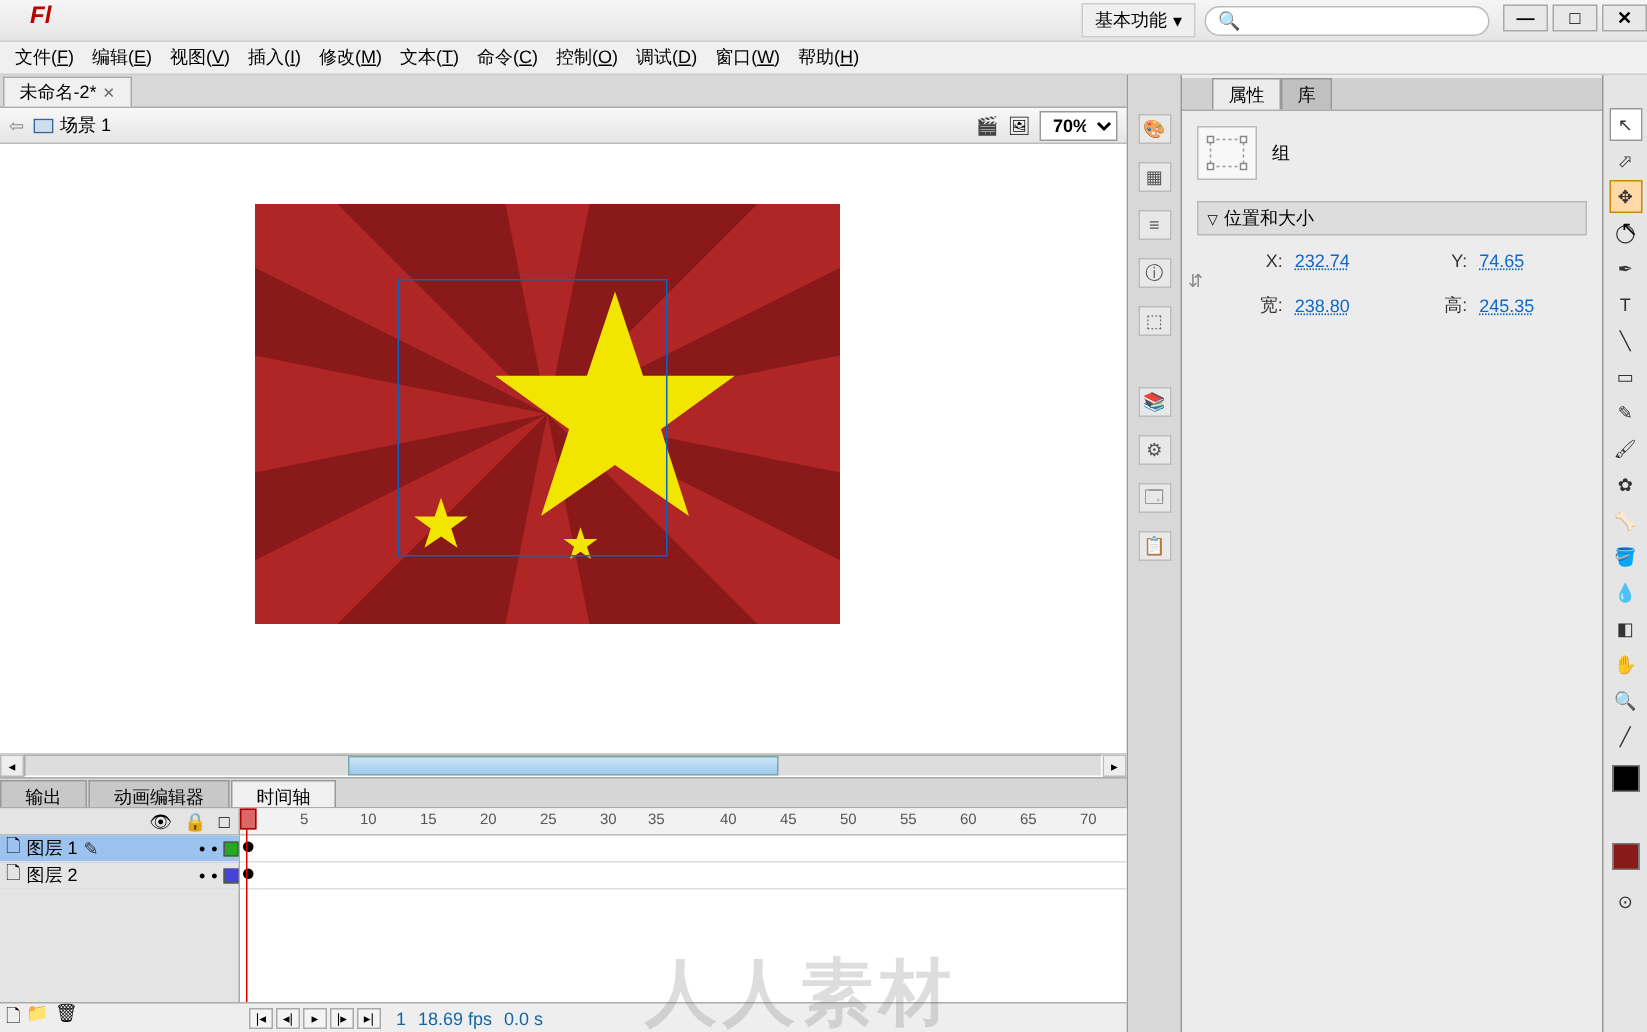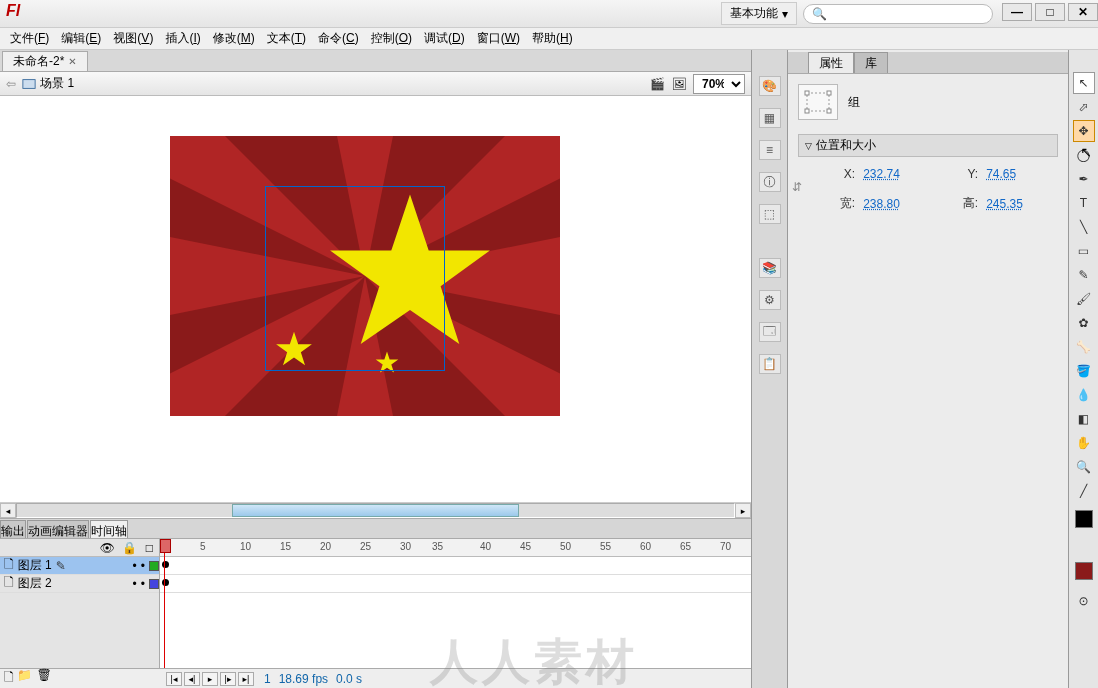--- a/index.html
+++ b/index.html
@@ -1,18 +1,18 @@
 <!DOCTYPE html>
 <html><head>
 <meta charset="utf-8">
 <style>
 * { margin: 0; padding: 0; box-sizing: border-box; font-family: "Microsoft YaHei", Arial, sans-serif; font-size: 12px; }
 body { background: #e8e8e8; width: 1098px; height: 688px; overflow: hidden; position: relative; }
 .titlebar { height: 28px; background: linear-gradient(#f5f5f5,#e5e5e5); border-bottom: 1px solid #ccc; display: flex; align-items: center; }
-.app-logo { width: 24px; height: 24px; margin-left: 6px; color: #b00; font-weight: bold; font-size: 16px; font-style: italic; }
+.app-logo { width: 24px; height: 24px; margin-left: 20px; color: #b00; font-weight: bold; font-size: 16px; font-style: italic; }
 .titlebar-spacer { flex: 1; }
 .workspace-dd { background: #efefef; border: 1px solid #ccc; padding: 2px 8px; margin-right: 6px; display: flex; align-items: center; gap: 4px; }
 .search-box { width: 190px; height: 20px; background: #fff; border: 1px solid #bbb; border-radius: 10px; padding: 0 8px; display: flex; align-items: center; margin-right: 6px; }
 .search-box input { border: none; outline: none; flex: 1; font-size: 11px; }
 .win-btns { display: flex; }
 .win-btn { width: 30px; height: 18px; background: #e8e8e8; border: 1px solid #aaa; margin-left: 3px; display: flex; align-items: center; justify-content: center; font-size: 12px; font-weight: bold; margin-top: -4px; }
 .menubar { height: 22px; background: #f0f0f0; border-bottom: 1px solid #ccc; display: flex; align-items: center; padding-left: 4px; }
 .menu-item { padding: 3px 6px; cursor: default; }
 .menu-key { text-decoration: underline; }
 .workspace { display: flex; height: 638px; }
@@ -28,21 +28,21 @@
 .canvas-area { flex: 1; background: #fff; position: relative; overflow: hidden; }
 .stage-bg { position: absolute; left: 170px; top: 40px; width: 390px; height: 280px; background: #8a1a1a; overflow: hidden; }
 .big-star { position: absolute; left: 155px; top: 55px; fill: #f2e600; }
 .small-star { position: absolute; fill: #f2e600; }
 .sel-box { position: absolute; left: 265px; top: 90px; width: 180px; height: 185px; border: 1px solid #06c; background: transparent; }
 .scroll-h { height: 16px; background: #eee; border-top: 1px solid #ccc; display: flex; }
 .scroll-track { flex: 1; background: #ddd; border: 1px inset #fff; position: relative; }
 .scroll-thumb { position: absolute; left: 30%; width: 40%; top: 0; bottom: 0; background: linear-gradient(#cfe6f7,#9cc9eb); border: 1px solid #7aa; }
 .scroll-btn { width: 16px; background: #eee; border: 1px solid #bbb; display: flex; align-items: center; justify-content: center; font-size: 9px; }
 .bottom-tabs { height: 20px; background: #d6d6d6; border-top: 1px solid #aaa; display: flex; align-items: flex-end; }
-.btab { padding: 2px 0; background: #c8c8c8; border: 1px solid #999; border-bottom: none; margin-right: 1px; height: 18px; }
+.btab { padding: 2px 16px; background: #c8c8c8; border: 1px solid #999; border-bottom: none; margin-right: 1px; height: 18px; }
 .btab.active { background: #f0f0f0; }
 .timeline { height: 150px; background: #eee; border-top: 1px solid #aaa; display: flex; flex-direction: column; }
 .tl-top { flex: 1; display: flex; }
 .layers-col { width: 160px; border-right: 1px solid #aaa; background: #e4e4e4; }
 .layer-head { height: 18px; border-bottom: 1px solid #bbb; display: flex; justify-content: flex-end; align-items: center; padding-right: 6px; gap: 8px; font-size: 10px; }
 .layer-row { height: 18px; display: flex; align-items: center; padding-left: 4px; gap: 4px; border-bottom: 1px solid #ddd; }
 .layer-row.sel { background: #9cc3ef; }
 .layer-row .swatch { width: 10px; height: 10px; border: 1px solid #555; }
 .layer-row .pen { color: #333; }
 .frames-col { flex: 1; background: #fff; position: relative; }

